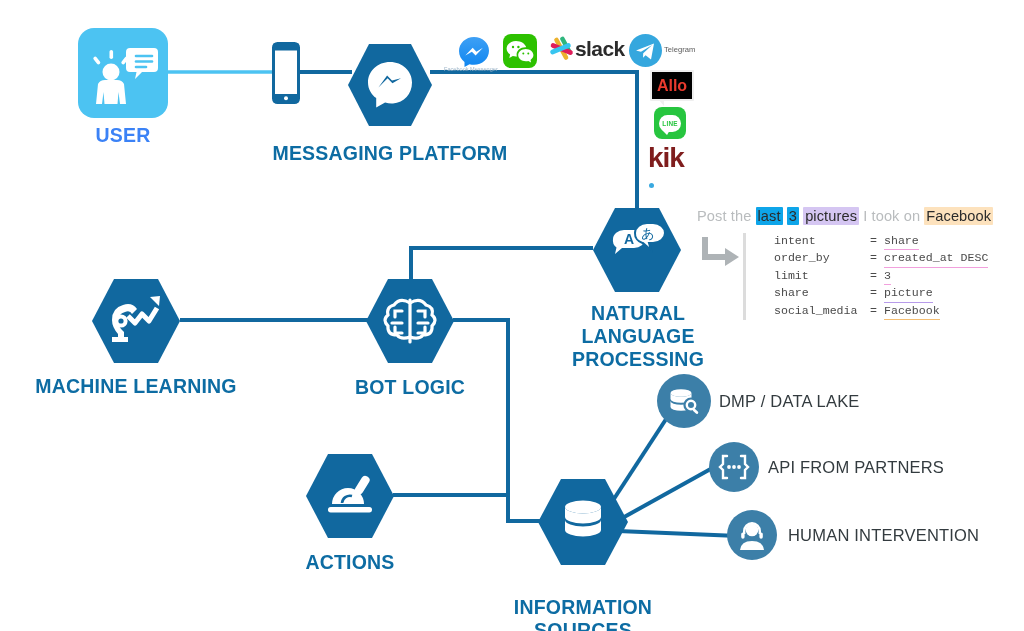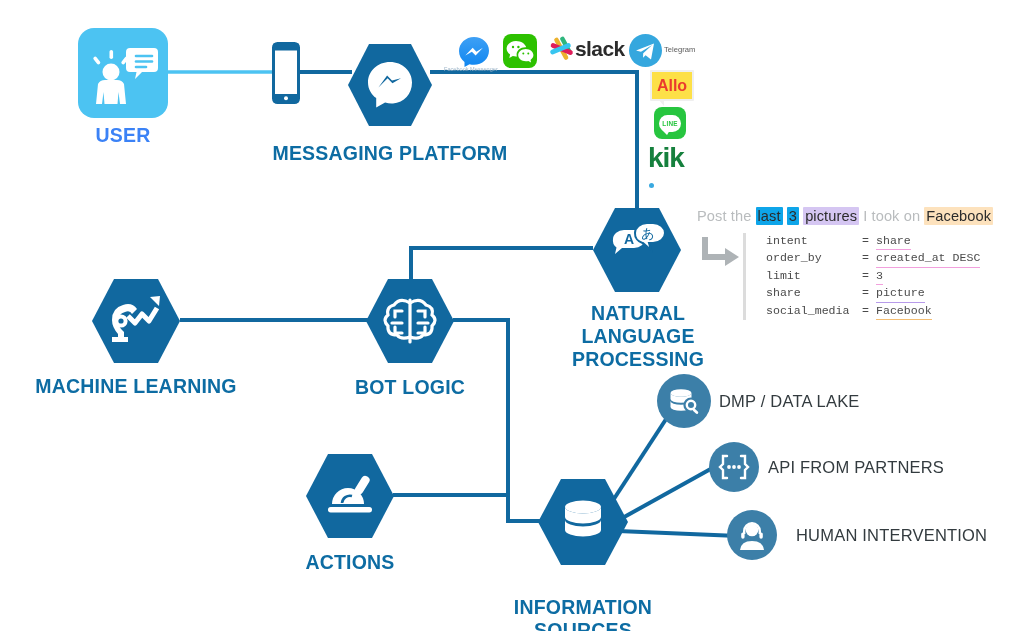--- a/index.html
+++ b/index.html
@@ -20,51 +20,51 @@
   
   .anno{position:absolute;left:697px;top:208px;width:300px;}
   .anno-sentence{font-size:14.6px;color:#b9bcbe;white-space:nowrap;
                  letter-spacing:.1px;}
   .anno-sentence .hl{color:#2b2b2b;padding:1px 2px;border-radius:1px;}
   .anno-sentence .hl.pink{background:#0ea5e9;}
   .anno-sentence .hl.purple{background:#d5c6f2;}
   .anno-sentence .hl.orange{background:#fde2bd;}
   .anno-body{display:flex;margin-top:9px;}
   .elbow{width:46px;flex:none;position:relative;}
-  .kv{border-left:3px solid #dcdcdc;padding-left:20px;
+  .kv{border-left:3px solid #dcdcdc;padding-left:28px;
       font-family:"Liberation Mono",monospace;font-size:11.6px;color:#4a4a4a;
       line-height:1.42;}
   .kv .row{display:flex;}
   .kv .k{width:96px;flex:none;}
   .kv .eq{width:14px;flex:none;}
   .kv u{text-decoration:none;border-bottom:1.6px solid #f2a0dd;}
   .kv u.purple{border-bottom-color:#b79bea;}
   .kv u.orange{border-bottom-color:#f3bd72;}
 
   
   .logos{position:absolute;}
   .logo{position:absolute;}
   .cap{position:absolute;font-size:5.6px;color:#9fb6c9;white-space:nowrap;}
   .slacktxt{font-size:21px;font-weight:bold;color:#2b2b2b;letter-spacing:-.6px;}
   .tgtxt{font-size:7.6px;color:#5a5a5a;}
-  .allo{width:40px;height:27px;background:#fde047;border:2.2px solid #efefef;
+  .allo{width:40px;height:27px;background:#000000;border:2.2px solid #efefef;
         border-radius:1px;display:flex;align-items:center;justify-content:center;
         color:#ea3b2e;font-size:16px;font-weight:bold;position:relative;}
   .allo:after{content:"";position:absolute;left:6px;bottom:-7px;width:0;height:0;
       border-left:6px solid transparent;border-right:0 solid transparent;
       border-top:7px solid #efefef;}
   .line-badge{width:32px;height:32px;border-radius:8px;background:#27c53f;
         display:flex;align-items:center;justify-content:center;}
   .line-bub{width:22px;height:17px;background:#fff;border-radius:9px;
         display:flex;align-items:center;justify-content:center;position:relative;}
   .line-bub span{color:#27c53f;font-size:6.4px;font-weight:bold;letter-spacing:.2px;}
   .line-bub:after{content:"";position:absolute;left:3px;bottom:-3px;width:0;height:0;
       border-left:5px solid transparent;border-right:3px solid transparent;
       border-top:5px solid #fff;}
-  .kik{font-size:28px;font-weight:bold;color:#15803d;letter-spacing:-1px;}
+  .kik{font-size:28px;font-weight:bold;color:#7f1d1d;letter-spacing:-1px;}
   .kikdot{display:inline-block;width:5px;height:5px;border-radius:50%;
       background:#3aa9e0;vertical-align:baseline;margin-left:1px;}
 </style>
 </head>
 <body>
 
 <div class="canvas">
 
   <svg class="wires" viewBox="0 0 1024 631">
     <g fill="none" stroke="#11689f" stroke-width="4">
@@ -350,16 +350,16 @@
       <circle cx="25" cy="25" r="25" fill="#3c7fa8"></circle>
       <g fill="#ffffff">
         <circle cx="25" cy="20" r="6.3"></circle>
         <path d="M13 40 q1-9 12-9 t12 9 z"></path>
         <path d="M16 21 a9 9 0 0 1 18 0 v3 h-2.4 v-3 a6.6 6.6 0 0 0-13.2 0 v3 H16z"></path>
         <rect x="14.2" y="22.4" width="3.4" height="6.4" rx="1.7"></rect>
         <rect x="32.4" y="22.4" width="3.4" height="6.4" rx="1.7"></rect>
         <rect x="23" y="34" width="9" height="3" rx="1.5"></rect>
       </g>
     </svg>
-    <div class="leaf-lbl" style="left:69px;top:16px;">HUMAN INTERVENTION</div>
+    <div class="leaf-lbl" style="left:61px;top:16px;">HUMAN INTERVENTION</div>
   </div>
 
 </div>
 
 </body></html>

